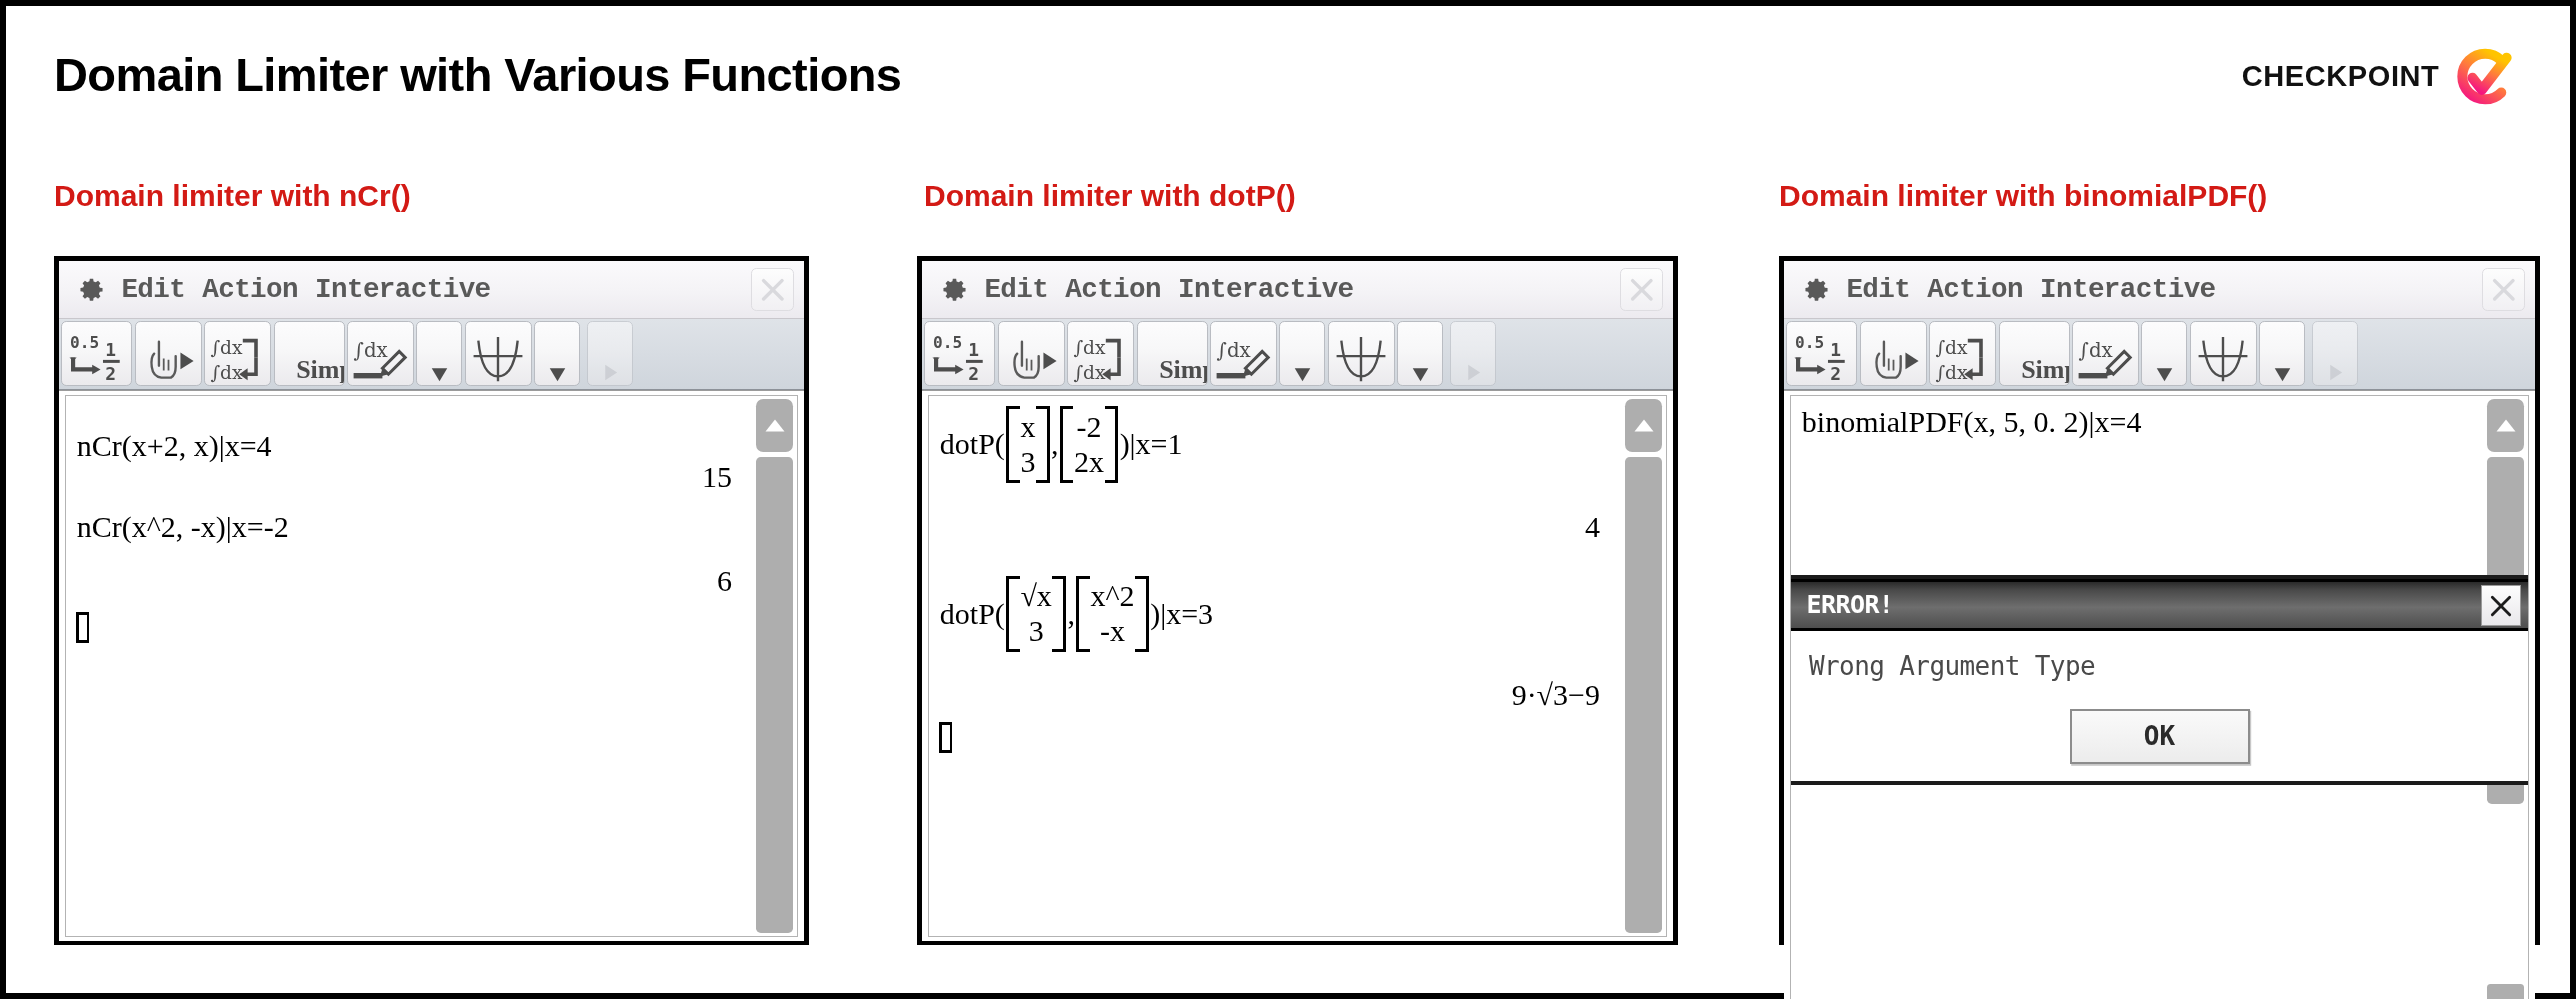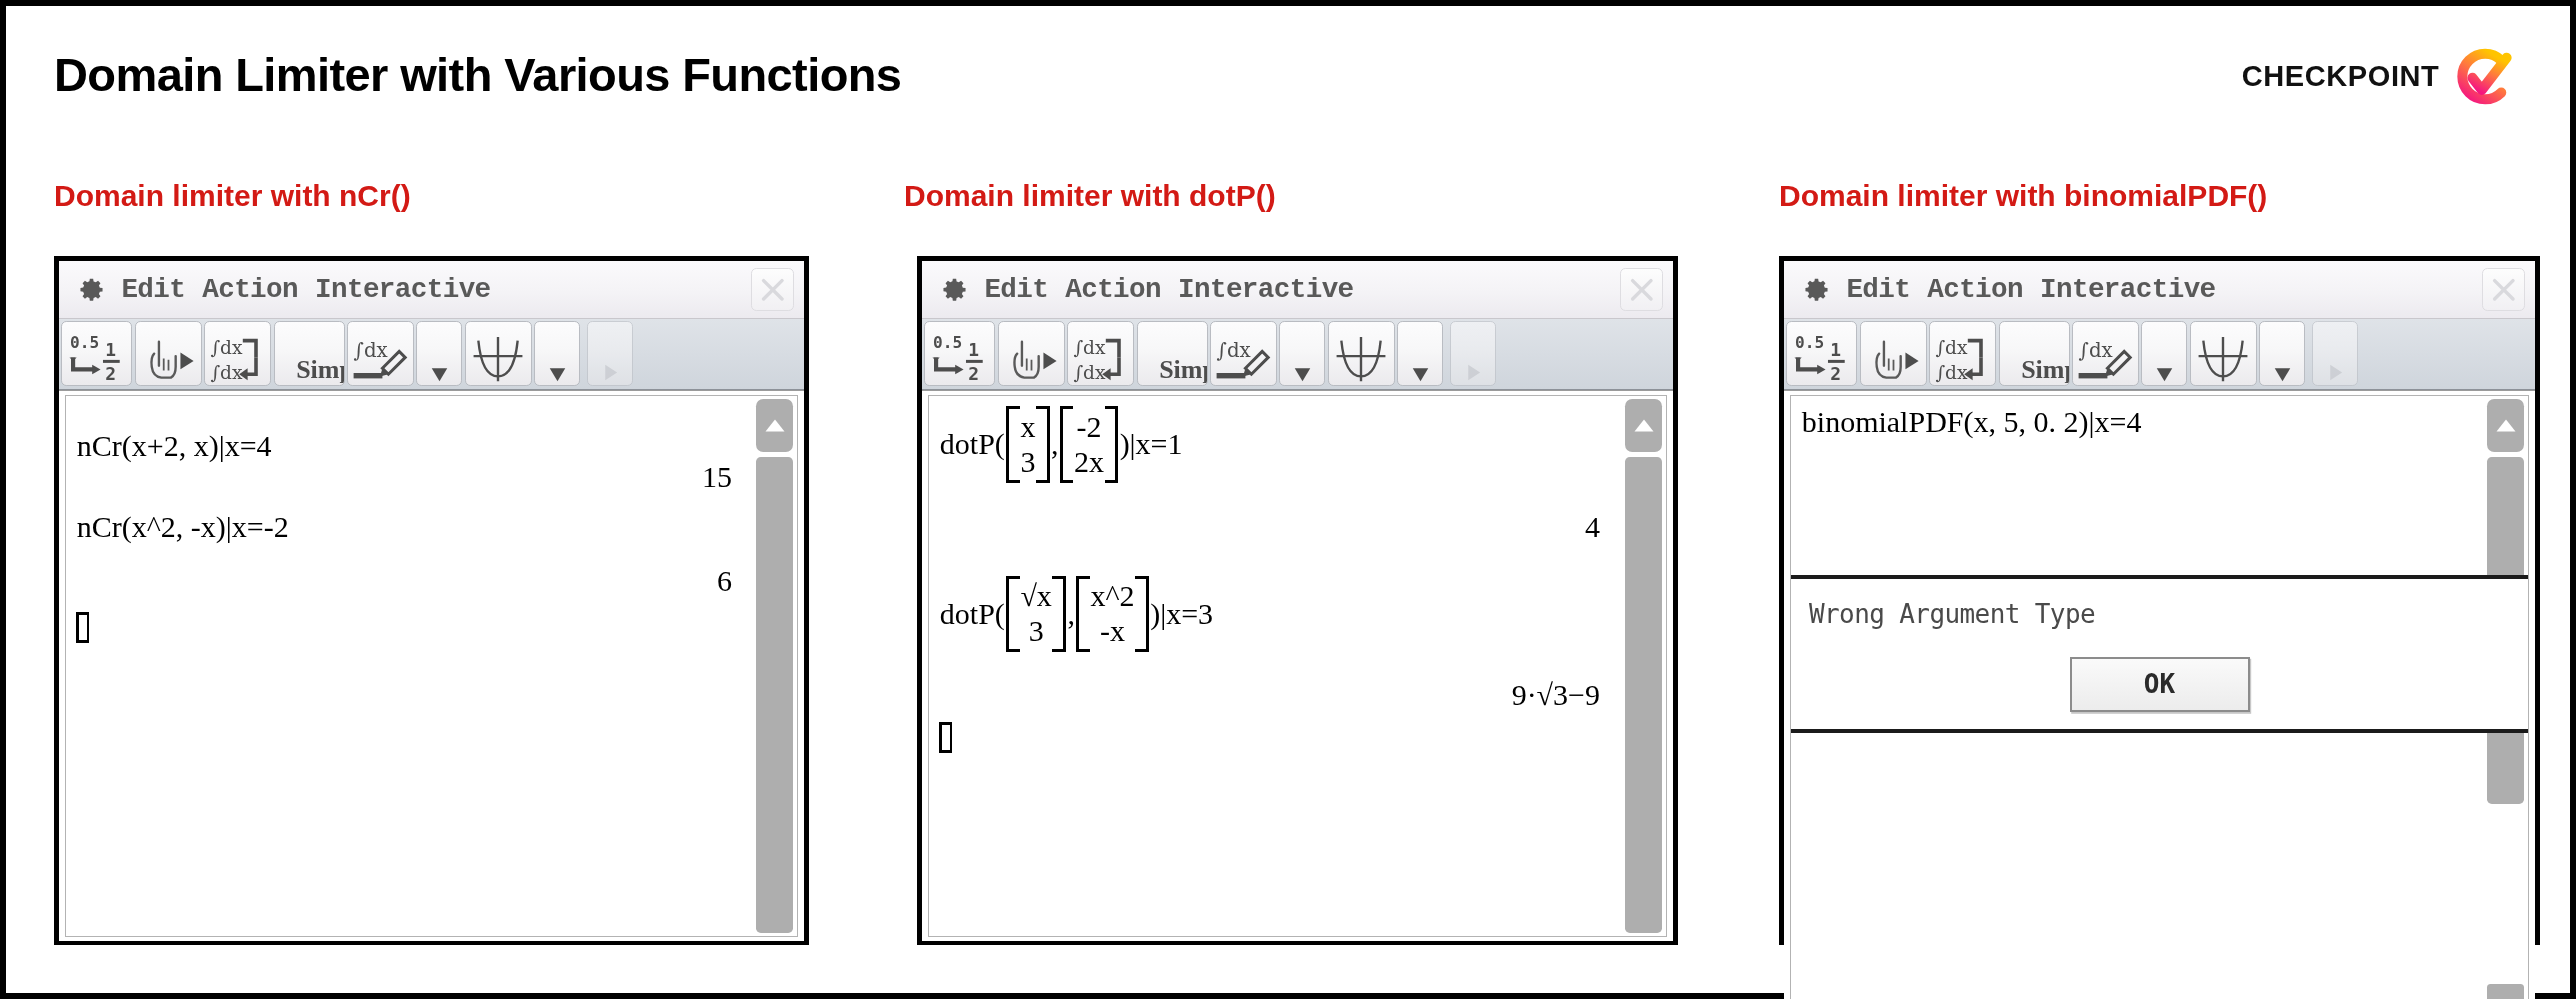--- a/index.html
+++ b/index.html
@@ -302,21 +302,21 @@
             </linearGradient>
           </defs>
           <path d="M78,26 A34,34 0 1 0 78,74" fill="none" stroke="url(#cpgrad)" stroke-width="15" stroke-linecap="round"></path>
           <path d="M35,52 L49,70 L86,22" fill="none" stroke="url(#cpgrad)" stroke-width="15" stroke-linecap="round" stroke-linejoin="round"></path>
         </svg>
       </span>
     </div>
   </div>
 
   <div class="section-heading" style="left:48px;">Domain limiter with nCr()</div>
-  <div class="section-heading" style="left:898px;">Domain limiter with dotP()</div>
+  <div class="section-heading" style="left:918px;">Domain limiter with dotP()</div>
   <div class="section-heading" style="left:1773px;">Domain limiter with binomialPDF()</div>
 
   <div class="calc-panel" style="left:48px; width:755px; height:689px;">
 
     <div class="calc-menubar">
       <span>
         <svg class="gear-icon" viewBox="0 0 24 24" fill="#595959">
           <path d="M12 8.2a3.8 3.8 0 1 0 0 7.6 3.8 3.8 0 0 0 0-7.6zm0 5.6a1.8 1.8 0 1 1 0-3.6 1.8 1.8 0 0 1 0 3.6z"></path>
           <path d="M10.4 1.6h3.2l.4 2.6 2.1.9 2.2-1.5 2.3 2.3-1.5 2.2.9 2.1 2.6.4v3.2l-2.6.4-.9 2.1 1.5 2.2-2.3 2.3-2.2-1.5-2.1.9-.4 2.6h-3.2l-.4-2.6-2.1-.9-2.2 1.5-2.3-2.3 1.5-2.2-.9-2.1-2.6-.4v-3.2l2.6-.4.9-2.1-1.5-2.2 2.3-2.3 2.2 1.5 2.1-.9z"></path>
         </svg>
@@ -706,20 +706,30 @@
                   <path d="M20 6 L36 26 L4 26 Z" fill="#ffffff"></path>
                 </svg>
             </span>
           </div>
           <div class="sb-thumb" style="bottom:234px;"></div>
         </div>
 
         <div class="sb-fragment" style="bottom:3.6px; height:54px;"></div>
 
         <div class="error-dialog" style="top:179px;">
+          <div class="err-titlebar">
+            <span class="err-title">ERROR!</span>
+            <div class="err-close">
+              <span>
+                <svg viewBox="0 0 24 24" stroke="#1c1c1c" stroke-width="2.6" fill="none" stroke-linecap="round">
+                  <path d="M4 4 L20 20 M20 4 L4 20"></path>
+                </svg>
+              </span>
+            </div>
+          </div>
           <div class="err-body">
             <div class="err-msg">Wrong Argument Type</div>
             <div class="err-ok-wrap">
               <div class="err-ok">OK</div>
             </div>
           </div>
         </div>
       </div>
     </div>
   </div>

